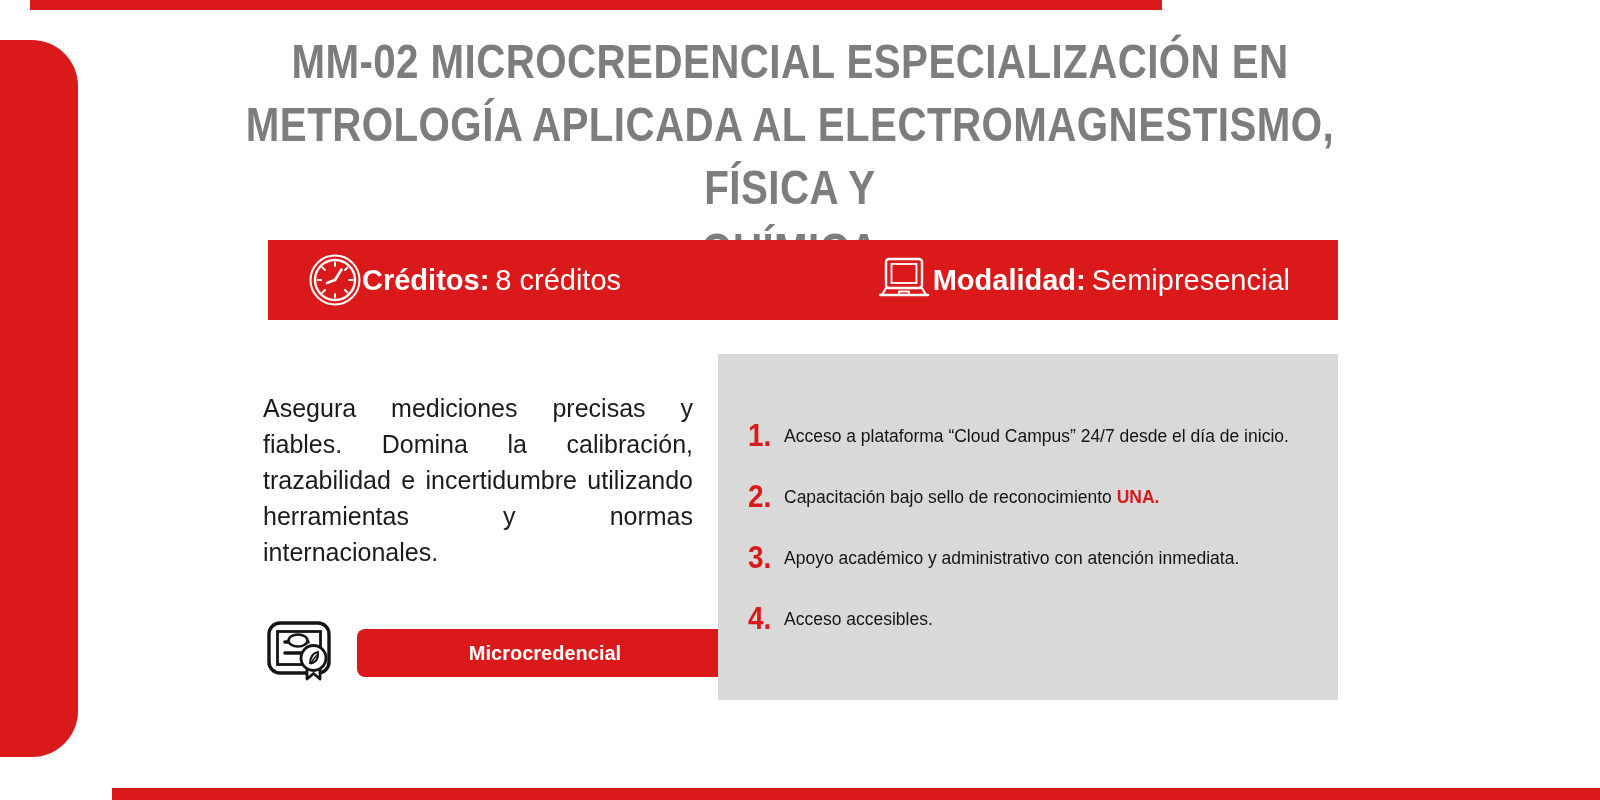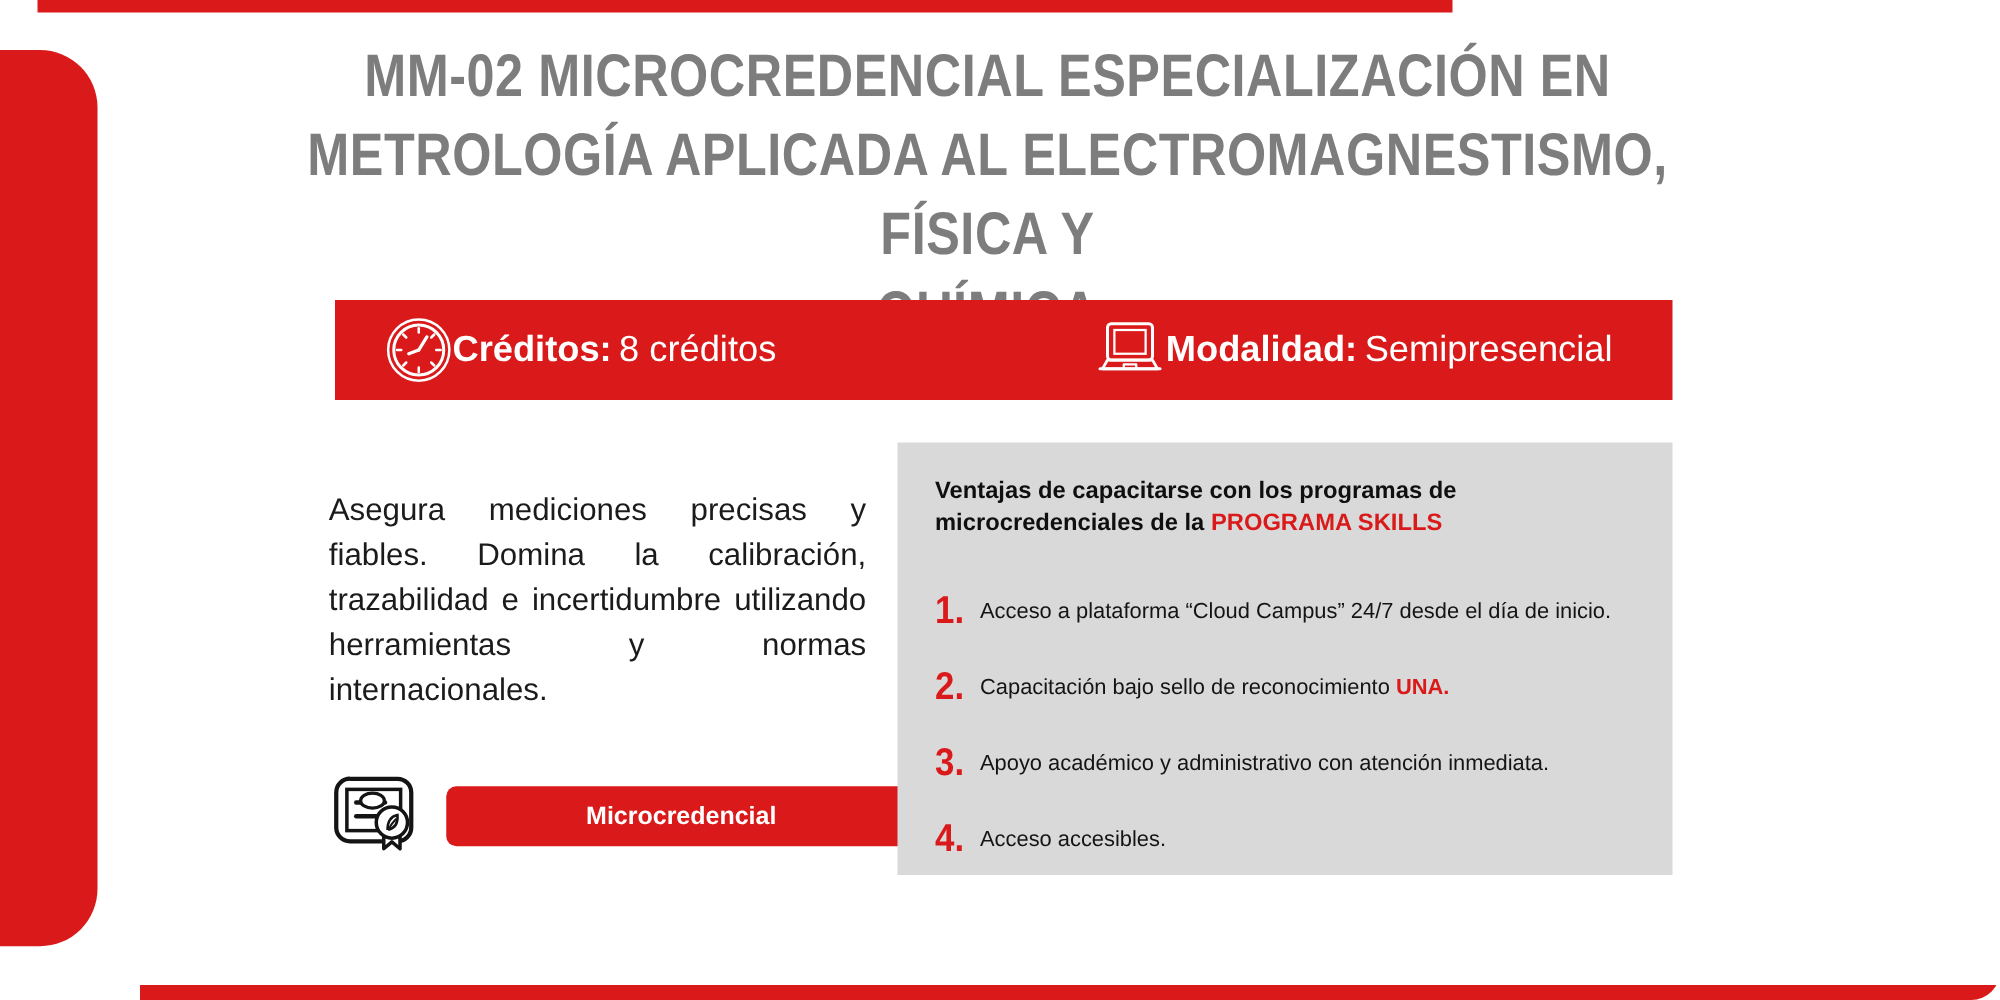--- a/index.html
+++ b/index.html
@@ -4,21 +4,21 @@
 <style>
   :root{
     --red:#da1a1a;
     --panel:#d9d9d9;
     --title-gray:#7d7d7d;
     --ink:#1b1b1b;
   }
   html,body{margin:0;padding:0;background:#fff;}
   .page{
     position:relative;width:1600px;height:800px;background:#ffffff;
-    overflow:hidden;font-family:"Liberation Sans",sans-serif;border-radius:23px;
+    overflow:hidden;font-family:"Liberation Sans",sans-serif;
   }
   
   .top-strip{position:absolute;left:30px;top:0;width:1132px;height:10px;background:var(--red);}
   .bottom-strip{position:absolute;left:112px;top:788px;width:1488px;height:12px;background:var(--red);}
   .left-shape{position:absolute;left:0;top:40px;width:78px;height:717px;background:var(--red);
     border-radius:0 46px 46px 0;}
   
   .title{
     position:absolute;left:140px;top:30px;width:1300px;
     text-align:center;color:var(--title-gray);
@@ -139,23 +139,20 @@
       <path d="M44 48 C44 41 47 37 52 36 C52.5 42 50 46.5 44.5 47.8" stroke="#141414" stroke-width="2" fill="none"></path>
       <path d="M45 47 C47 43.5 49 41 51 39" stroke="#141414" stroke-width="1.6" fill="none"></path>
     </svg>
   </div>
 
   <button class="micro-button">
     <span>Microcredencial</span>
   </button>
 
   <div class="advantages">
-    <div class="adv-heading">
-      <span>Ventajas de capacitarse con los programas de microcredenciales de la </span><span class="hl">PROGRAMA SKILLS</span>
-    </div>
     <div class="adv-list">
       <div class="adv-item">
         <span class="adv-num">1.</span>
         <span class="adv-text"><span>Acceso a plataforma “Cloud Campus” 24/7 desde el día de inicio.</span><span class="hl"></span></span>
       </div>
       <div class="adv-item">
         <span class="adv-num">2.</span>
         <span class="adv-text"><span>Capacitación bajo sello de reconocimiento </span><span class="hl">UNA.</span></span>
       </div>
       <div class="adv-item">

